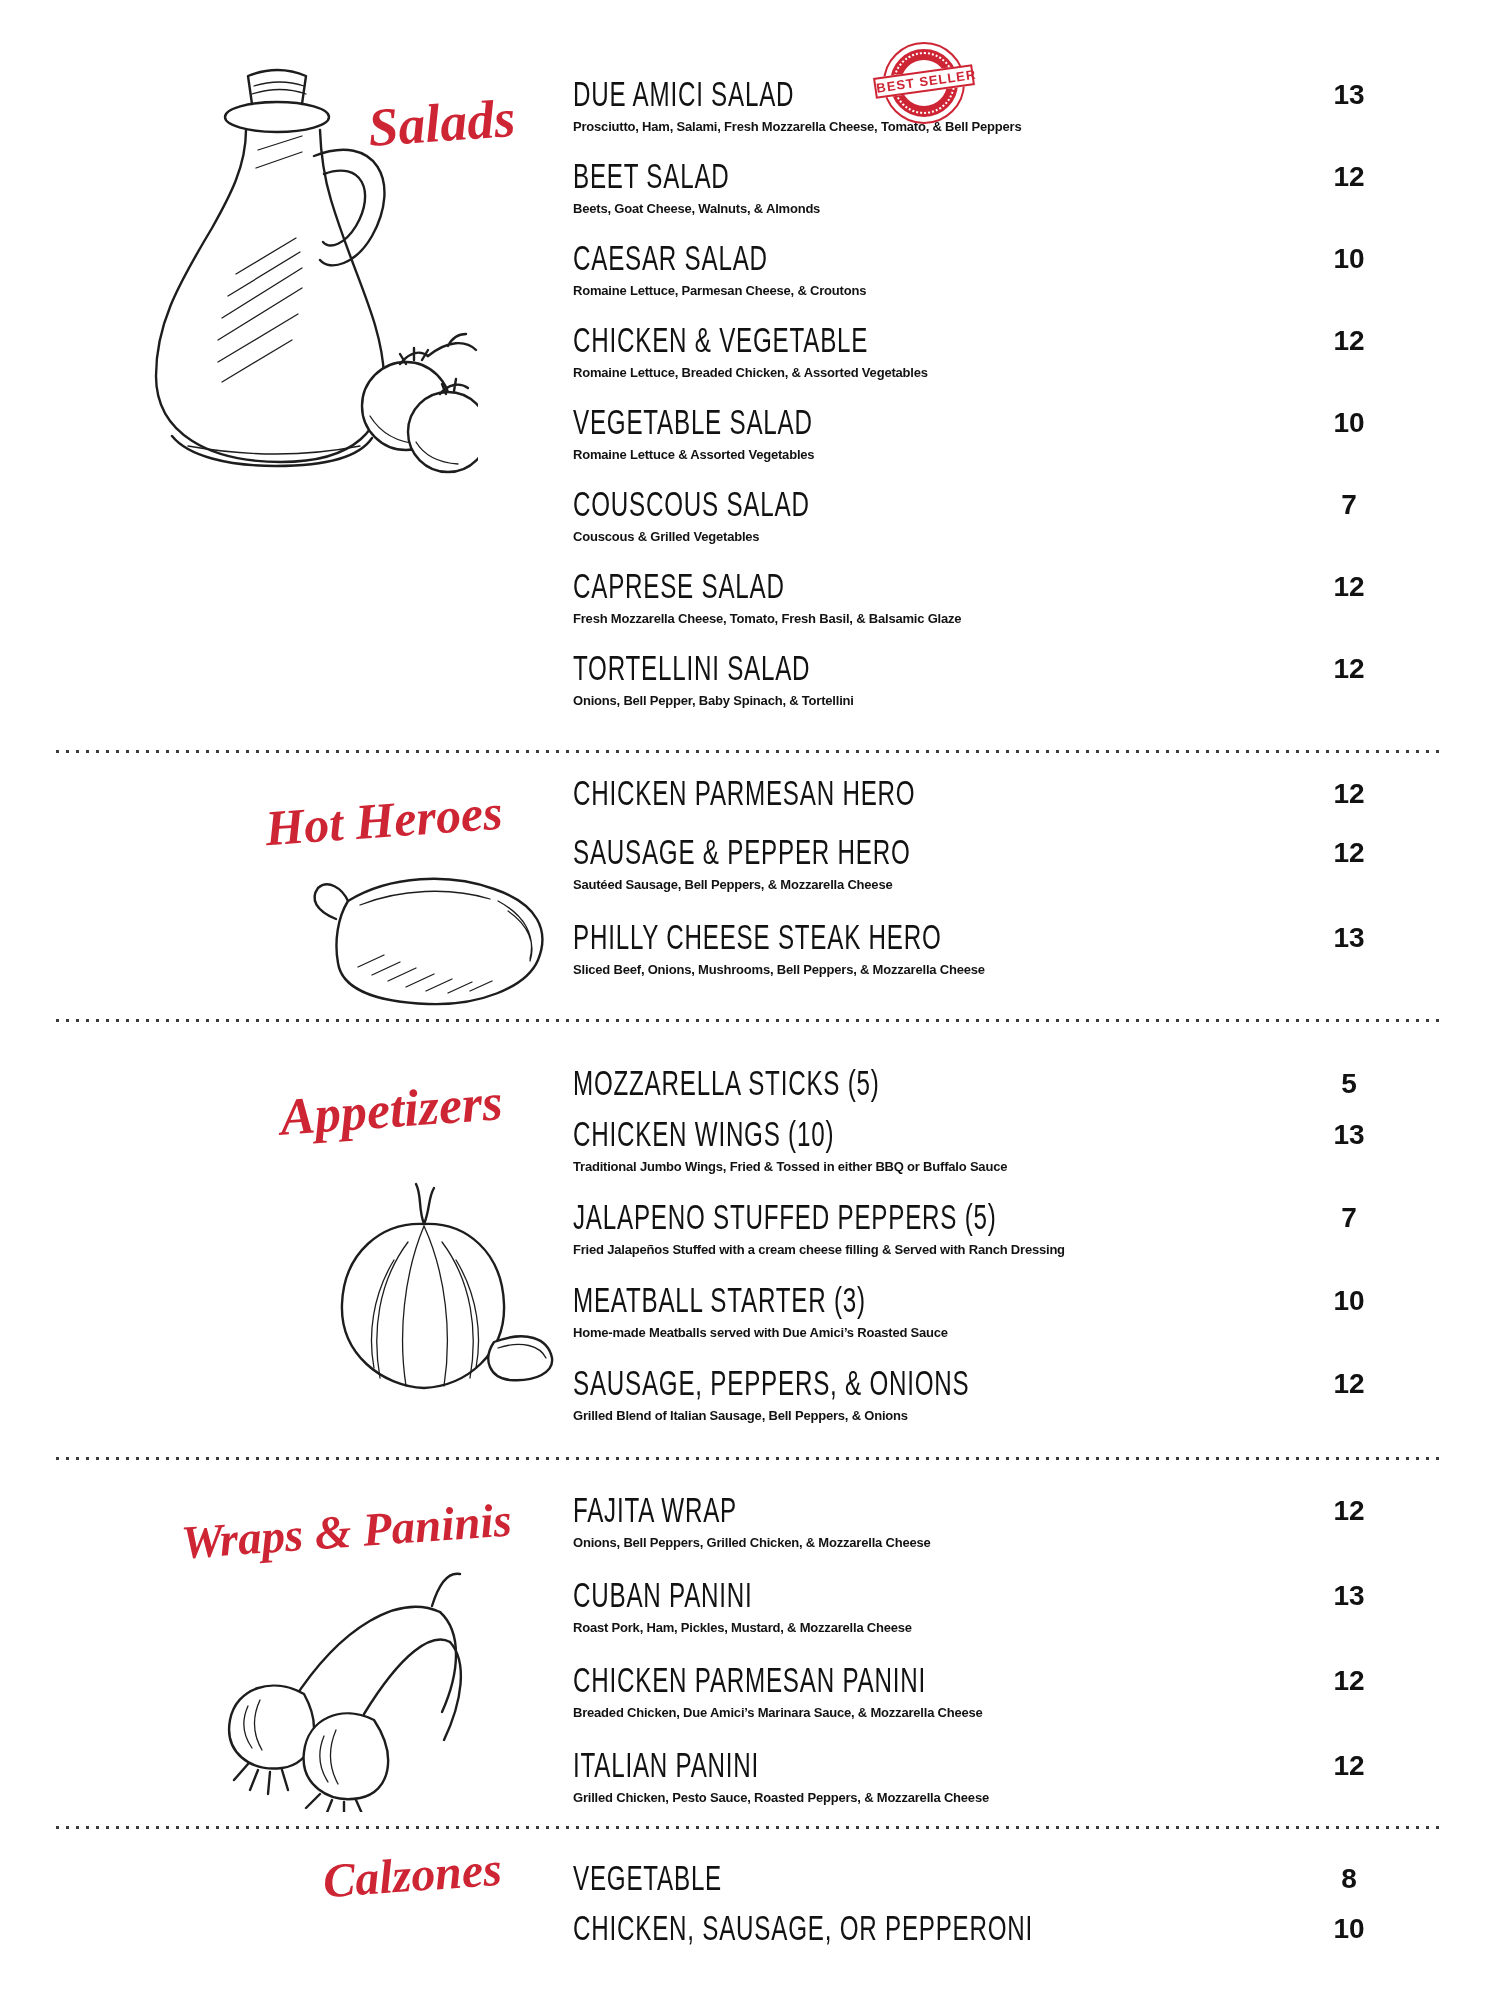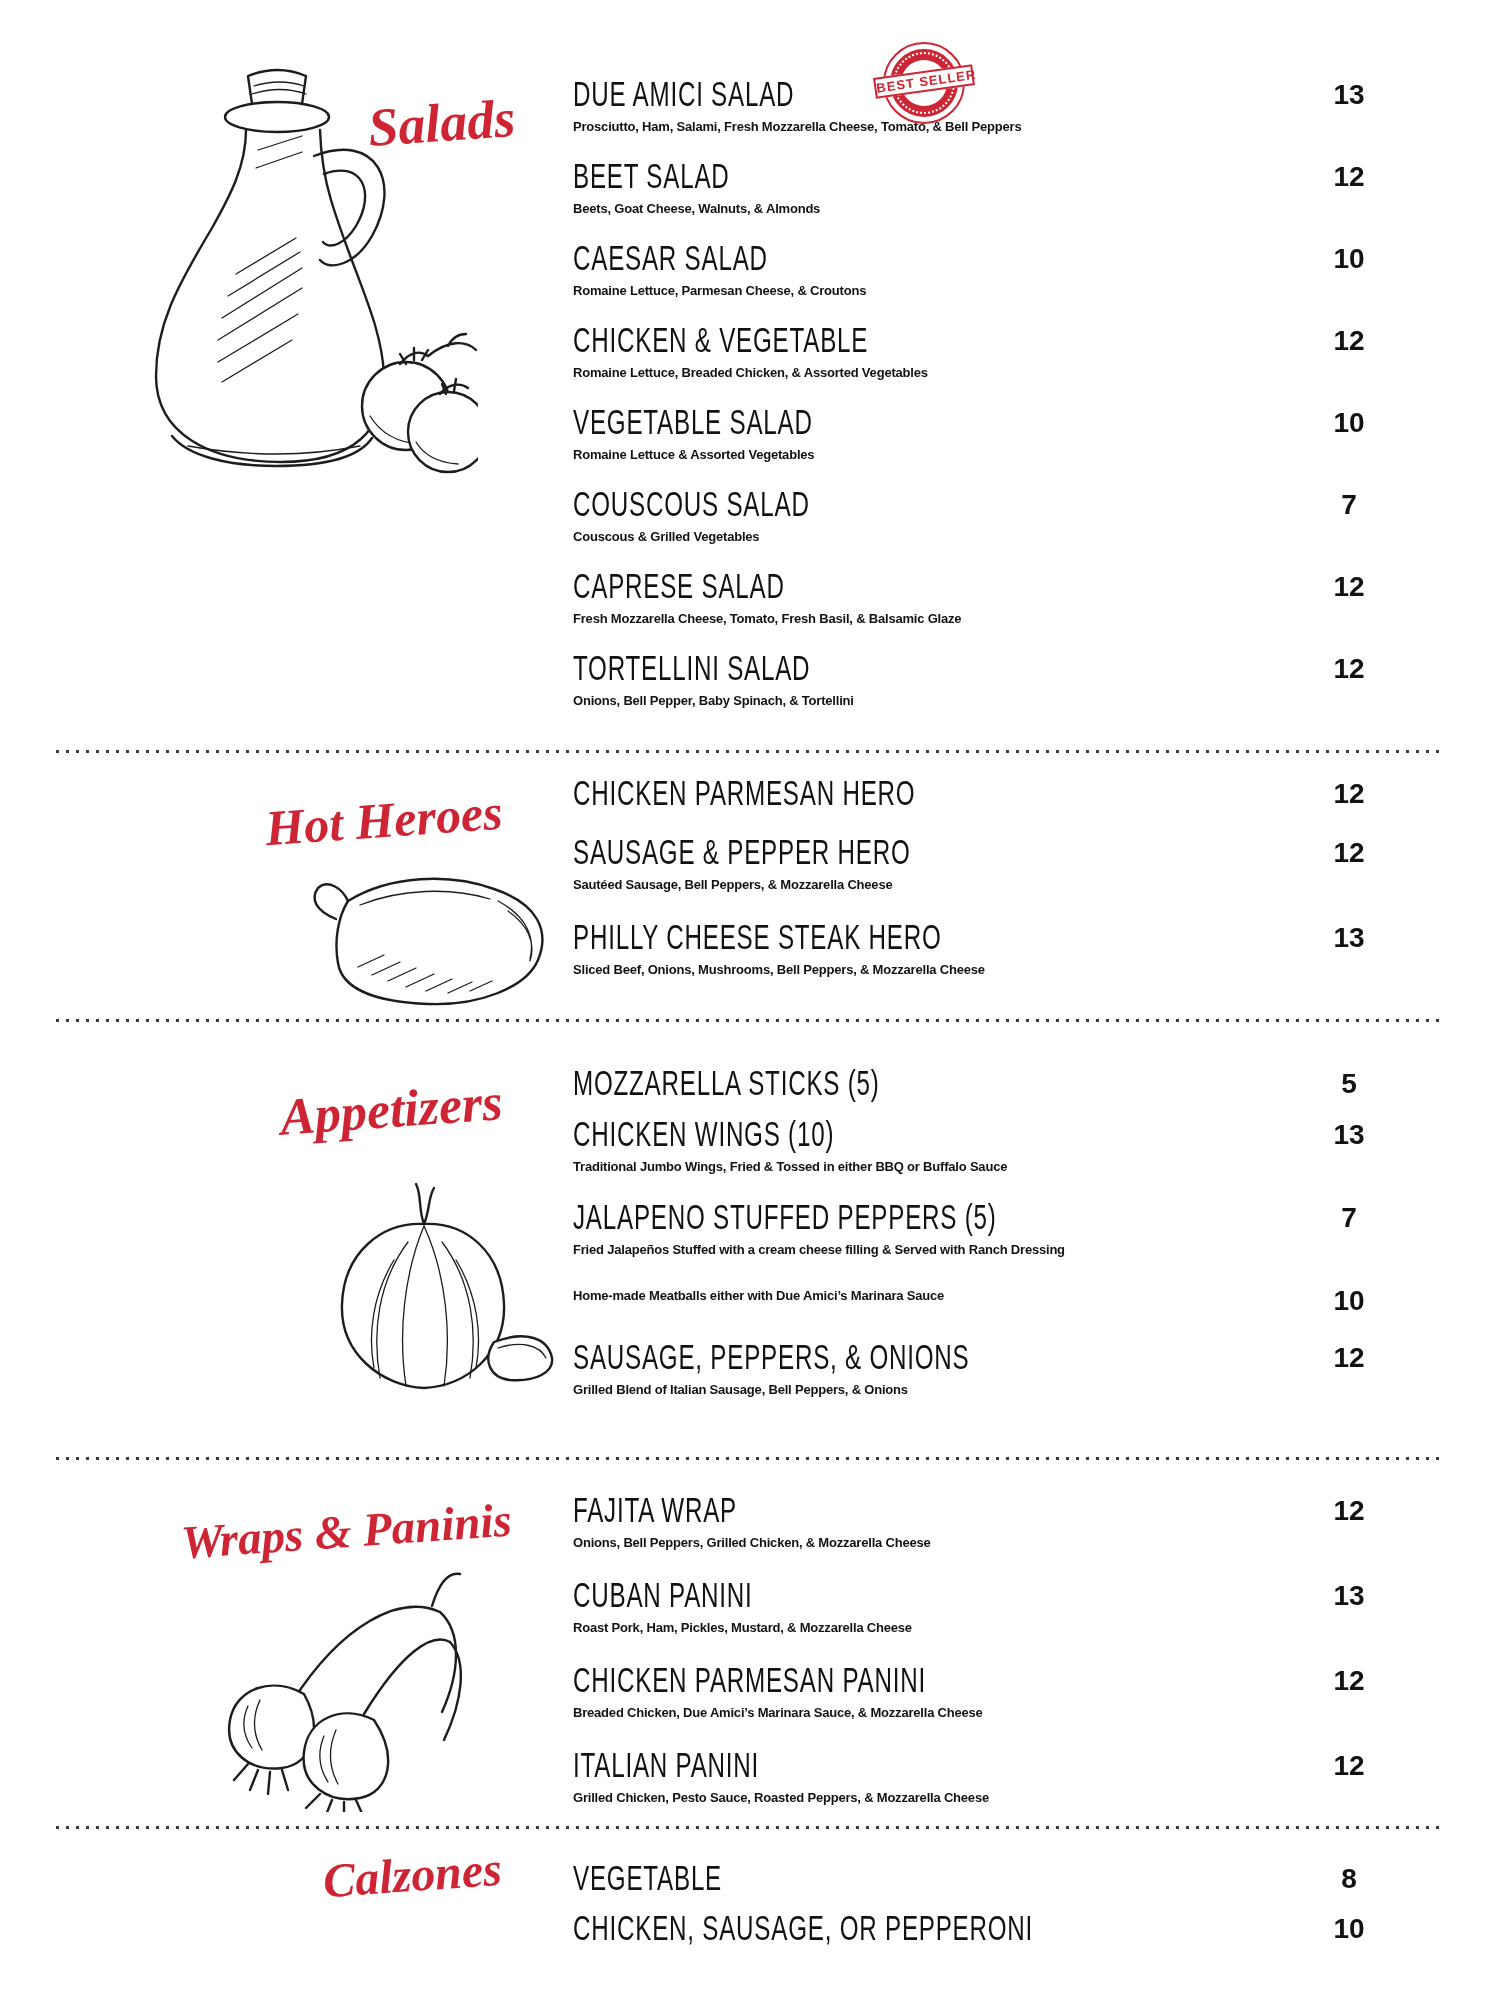--- a/index.html
+++ b/index.html
@@ -241,21 +241,24 @@
         <div class="item-main">
           <div class="title-row">
               <span class="item-title">JALAPENO STUFFED PEPPERS (5)</span>
             </div>
           <div class="item-desc">Fried Jalapeños Stuffed with a cream cheese filling &amp; Served with Ranch Dressing</div>
         </div>
         <div class="item-price">7</div>
       </div>
       <div class="item">
         <div class="item-main">
-          <div class="item-desc">Home-made Meatballs either with Due Amici’s Marinara Sauce</div>
+          <div class="title-row">
+              <span class="item-title">MEATBALL STARTER (3)</span>
+            </div>
+          <div class="item-desc">Home-made Meatballs served with Due Amici’s Roasted Sauce</div>
         </div>
         <div class="item-price">10</div>
       </div>
       <div class="item">
         <div class="item-main">
           <div class="title-row">
               <span class="item-title">SAUSAGE, PEPPERS, &amp; ONIONS</span>
             </div>
           <div class="item-desc">Grilled Blend of Italian Sausage, Bell Peppers, &amp; Onions</div>
         </div>

